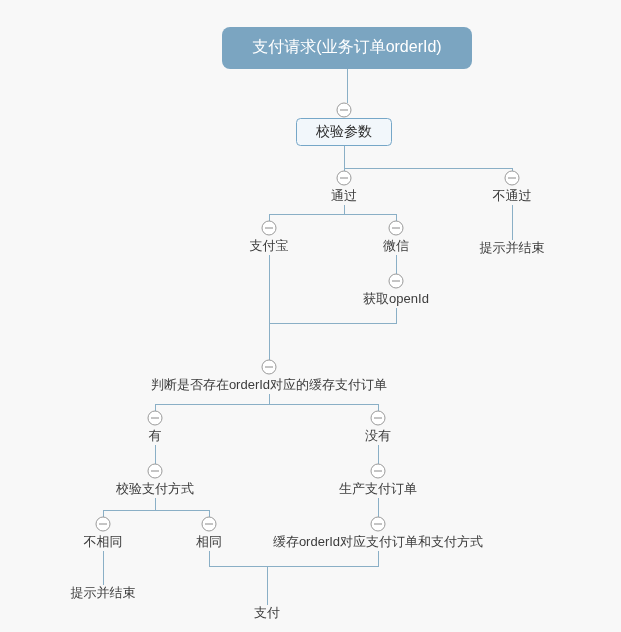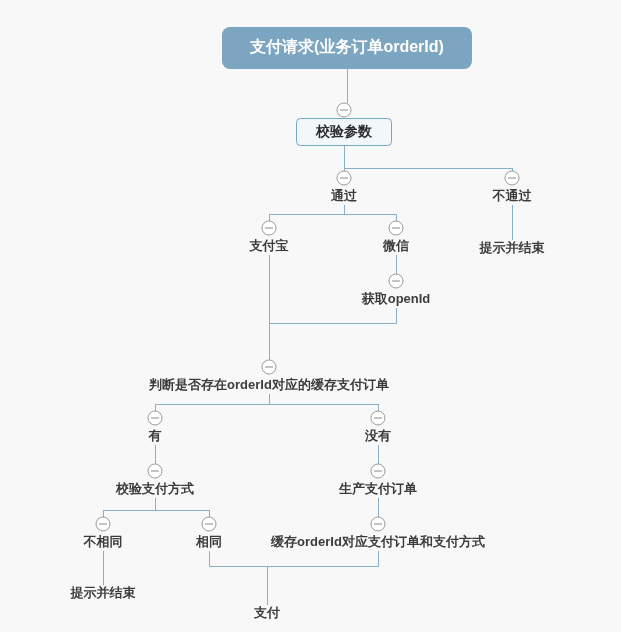--- a/index.html
+++ b/index.html
@@ -14,21 +14,20 @@
     overflow: hidden;
     font-family: "Liberation Sans", "DejaVu Sans", sans-serif;
     position: relative;
   }
   #chart-root {
     position: absolute;
     left: 0;
     top: 0;
     width: 621px;
     height: 632px;
-    font-weight: bold;
   }
   svg.flow-canvas {
     display: block;
     width: 621px;
     height: 632px;
   }
   .edge-line {
     stroke: #8aafc6;
     stroke-width: 1;
     fill: none;

